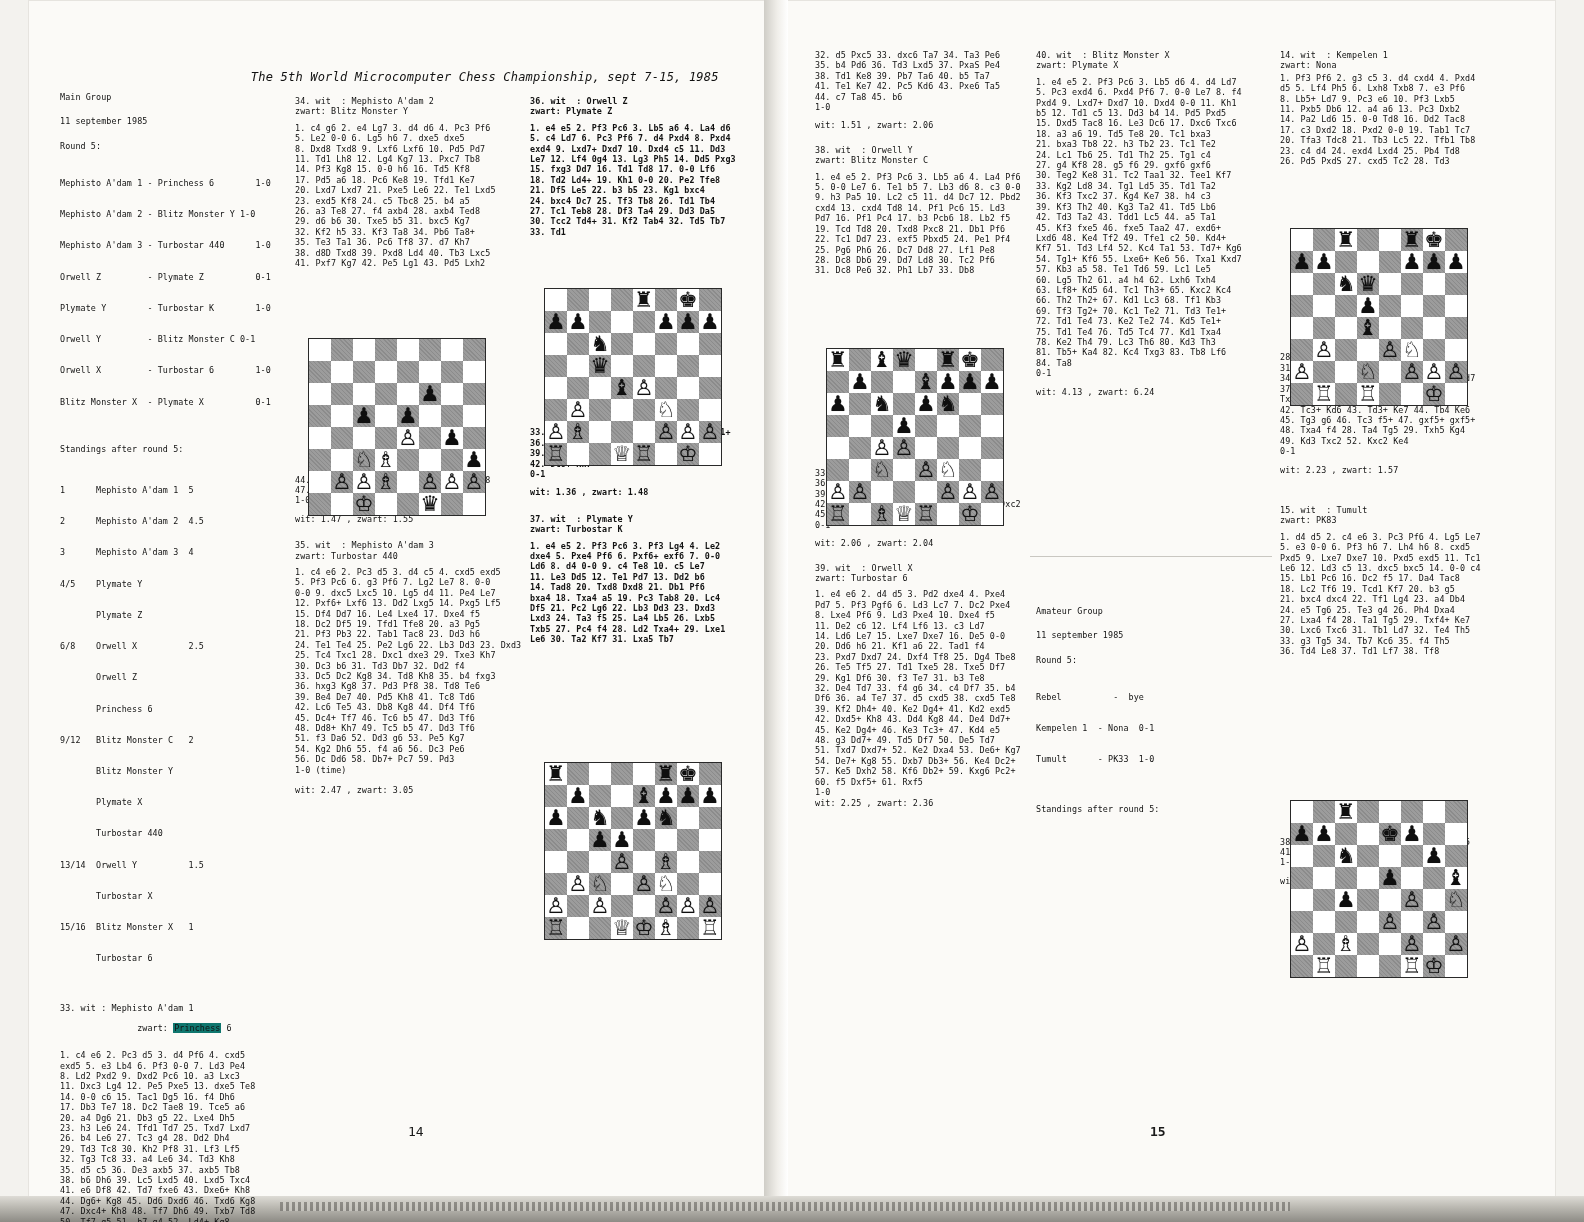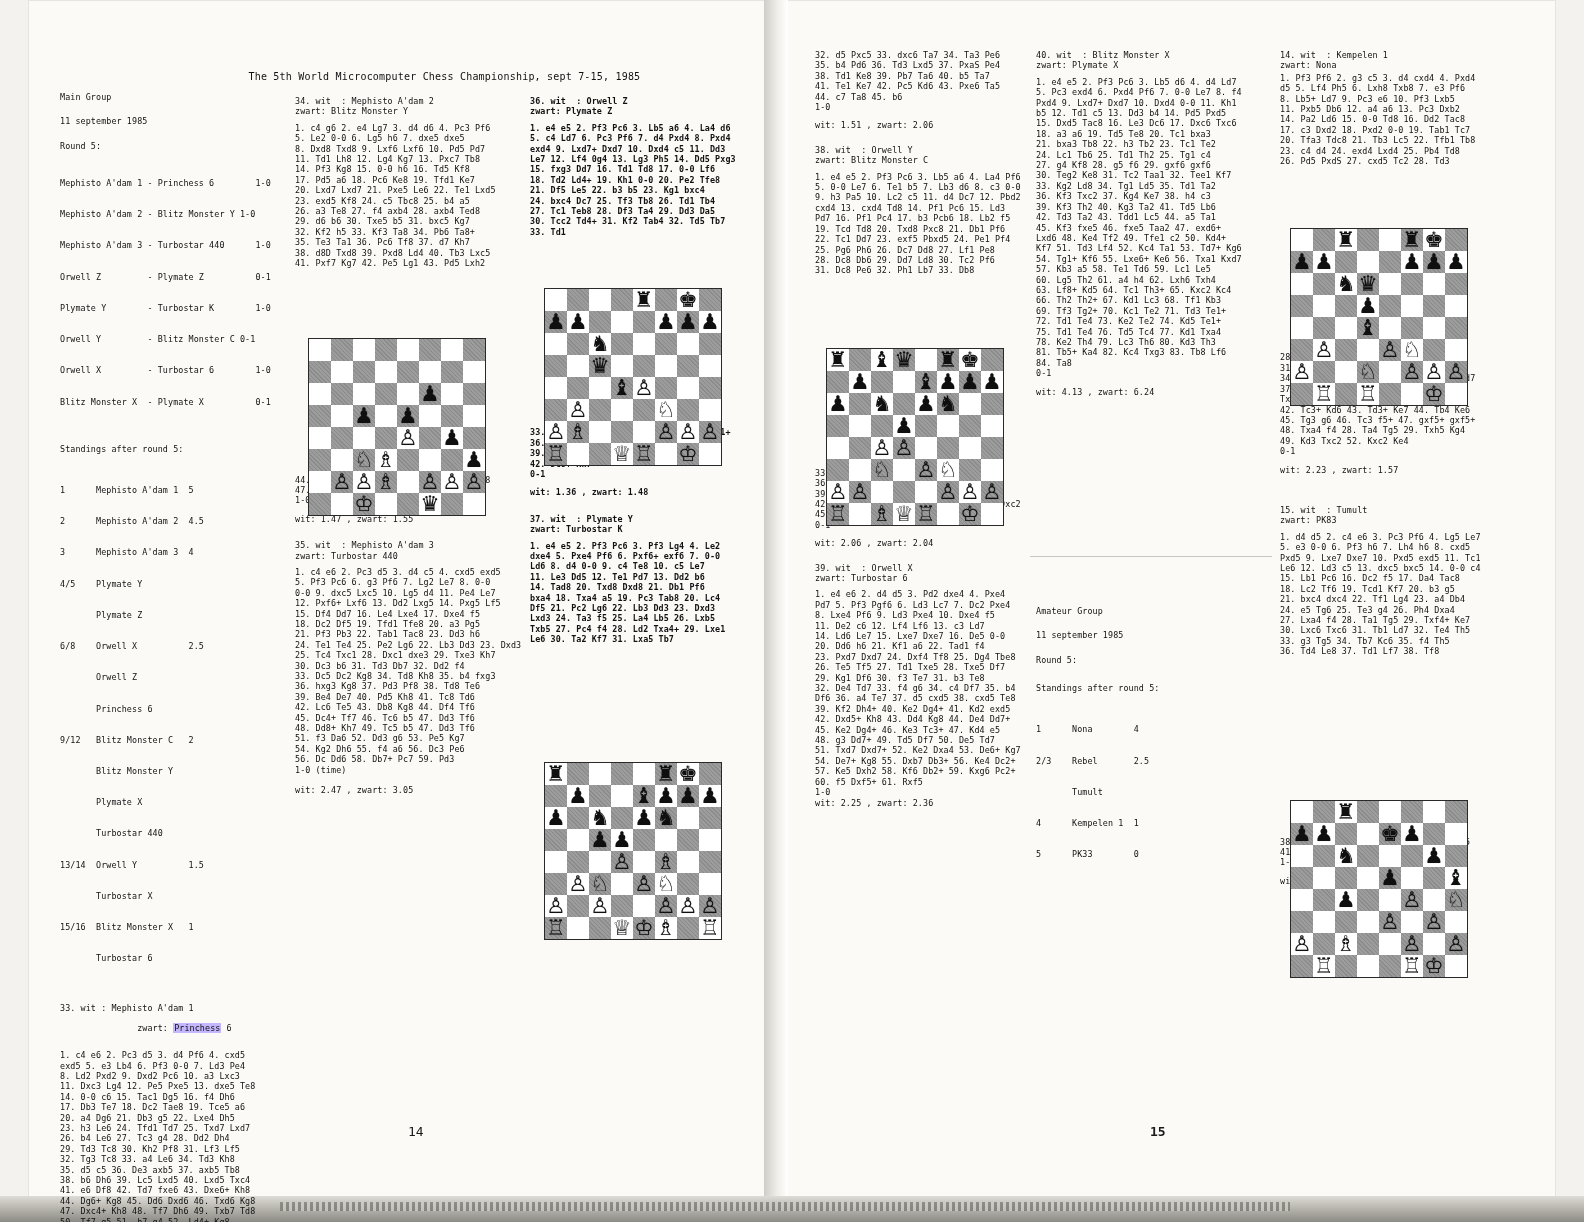--- a/index.html
+++ b/index.html
@@ -34,22 +34,22 @@
     content:"";position:absolute;left:280px;top:6px;width:1010px;height:9px;
     background:repeating-linear-gradient(to right,#6f6d68 0 3px,#cfcdc7 3px 6px);
     opacity:.65;
   }
 
   .col{position:absolute;top:0;}
   .t{
     font-size:8.4px;line-height:10.4px;white-space:pre;letter-spacing:.1px;
     color:#111;
   }
-  .hdr{font-size:10px;letter-spacing:.2px;}
-  .hl{background:#c4b5fd;padding:0 1px;}
+  .hdr{font-size:12px;letter-spacing:.2px;font-style:italic;}
+  .hl{background:#0f766e;padding:0 1px;}
   .pageno{position:absolute;font-size:13px;}
 
   
   .board{
     width:var(--bs);height:var(--bs);
     display:grid;grid-template-columns:repeat(8,1fr);grid-template-rows:repeat(8,1fr);
     border:1px solid #2b2b2b;
     box-sizing:content-box;
     background:#fff;
     filter:contrast(1.02);
@@ -781,28 +781,26 @@
 81. Tb5+ Ka4 82. Kc4 Txg3 83. Tb8 Lf6
 84. Ta8
 0-1</div>
   <div class="t" style="margin-top:8px;">wit: 4.13 , zwart: 6.24</div>
 </div>
 <div class="rule" style="left:1030px;top:556px;width:242px;height:1px;"></div>
 <div class="col" style="left:1036px;top:606px;width:225px;">
   <div class="t">Amateur Group</div>
   <div class="t" style="margin-top:14px;">11 september 1985</div>
   <div class="t" style="margin-top:14px;">Round 5:</div>
+  <div class="t" style="margin-top:6px;">
+    <div>Rebel          -  bye</div>
+    <div>Kempelen 1  - Nona  0-1</div>
+    <div>Tumult      - PK33  1-0</div>
+  </div>
   <div class="t" style="margin-top:18px;">Standings after round 5:</div>
-  <div class="t" style="margin-top:10px;">
-    <div>1      Nona        4</div>
-    <div>2/3    Rebel       2.5</div>
-    <div>       Tumult</div>
-    <div>4      Kempelen 1  1</div>
-    <div>5      PK33        0</div>
-  </div>
 </div>
 
 <div class="col" style="left:1280px;top:50px;width:225px;">
   <div class="t">14. wit  : Kempelen 1</div>
   <div class="t">zwart: Nona</div>
   <div class="t" style="margin-top:2px;">1. Pf3 Pf6 2. g3 c5 3. d4 cxd4 4. Pxd4
 d5 5. Lf4 Ph5 6. Lxh8 Txb8 7. e3 Pf6
 8. Lb5+ Ld7 9. Pc3 e6 10. Pf3 Lxb5
 11. Pxb5 Db6 12. a4 a6 13. Pc3 Dxb2
 14. Pa2 Ld6 15. 0-0 Td8 16. Dd2 Tac8

